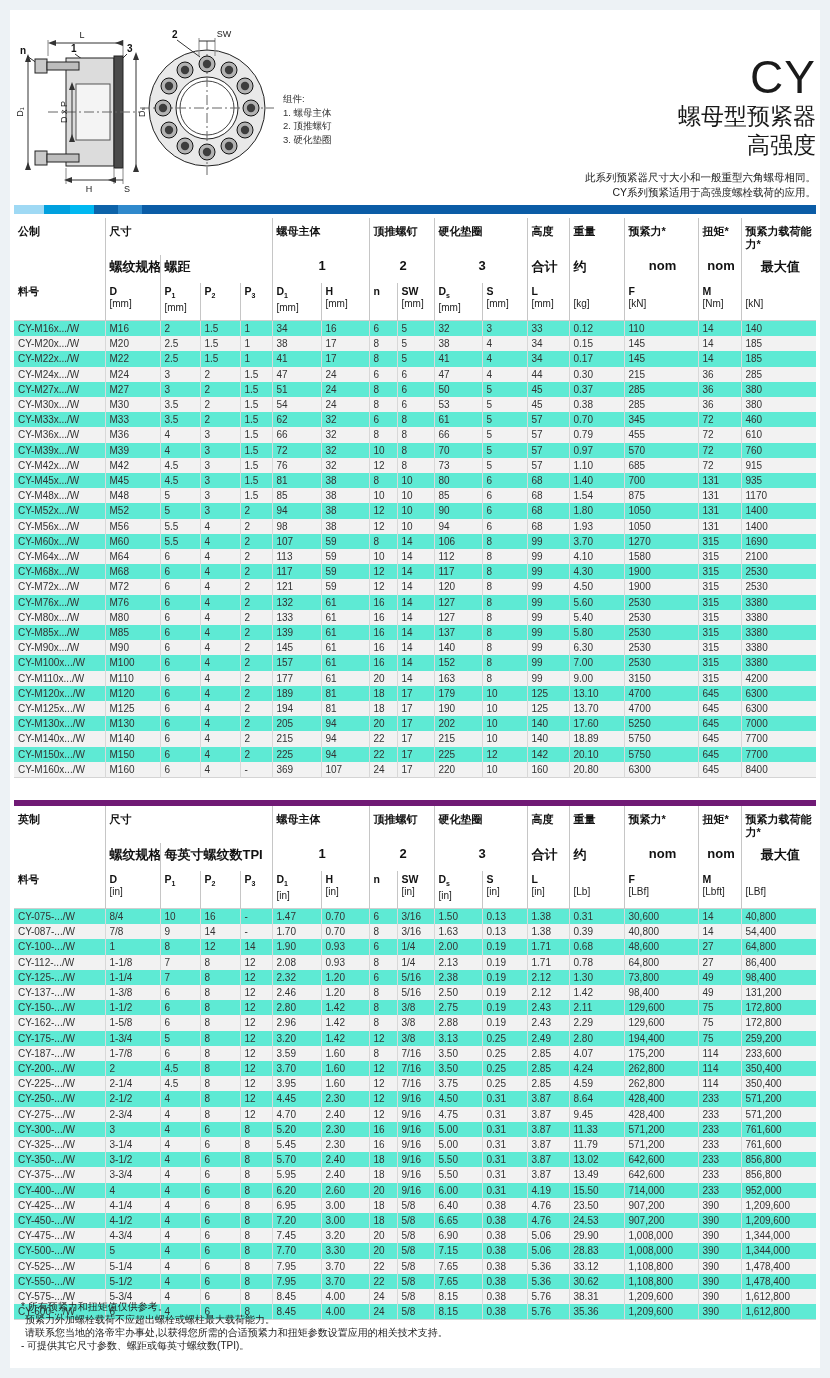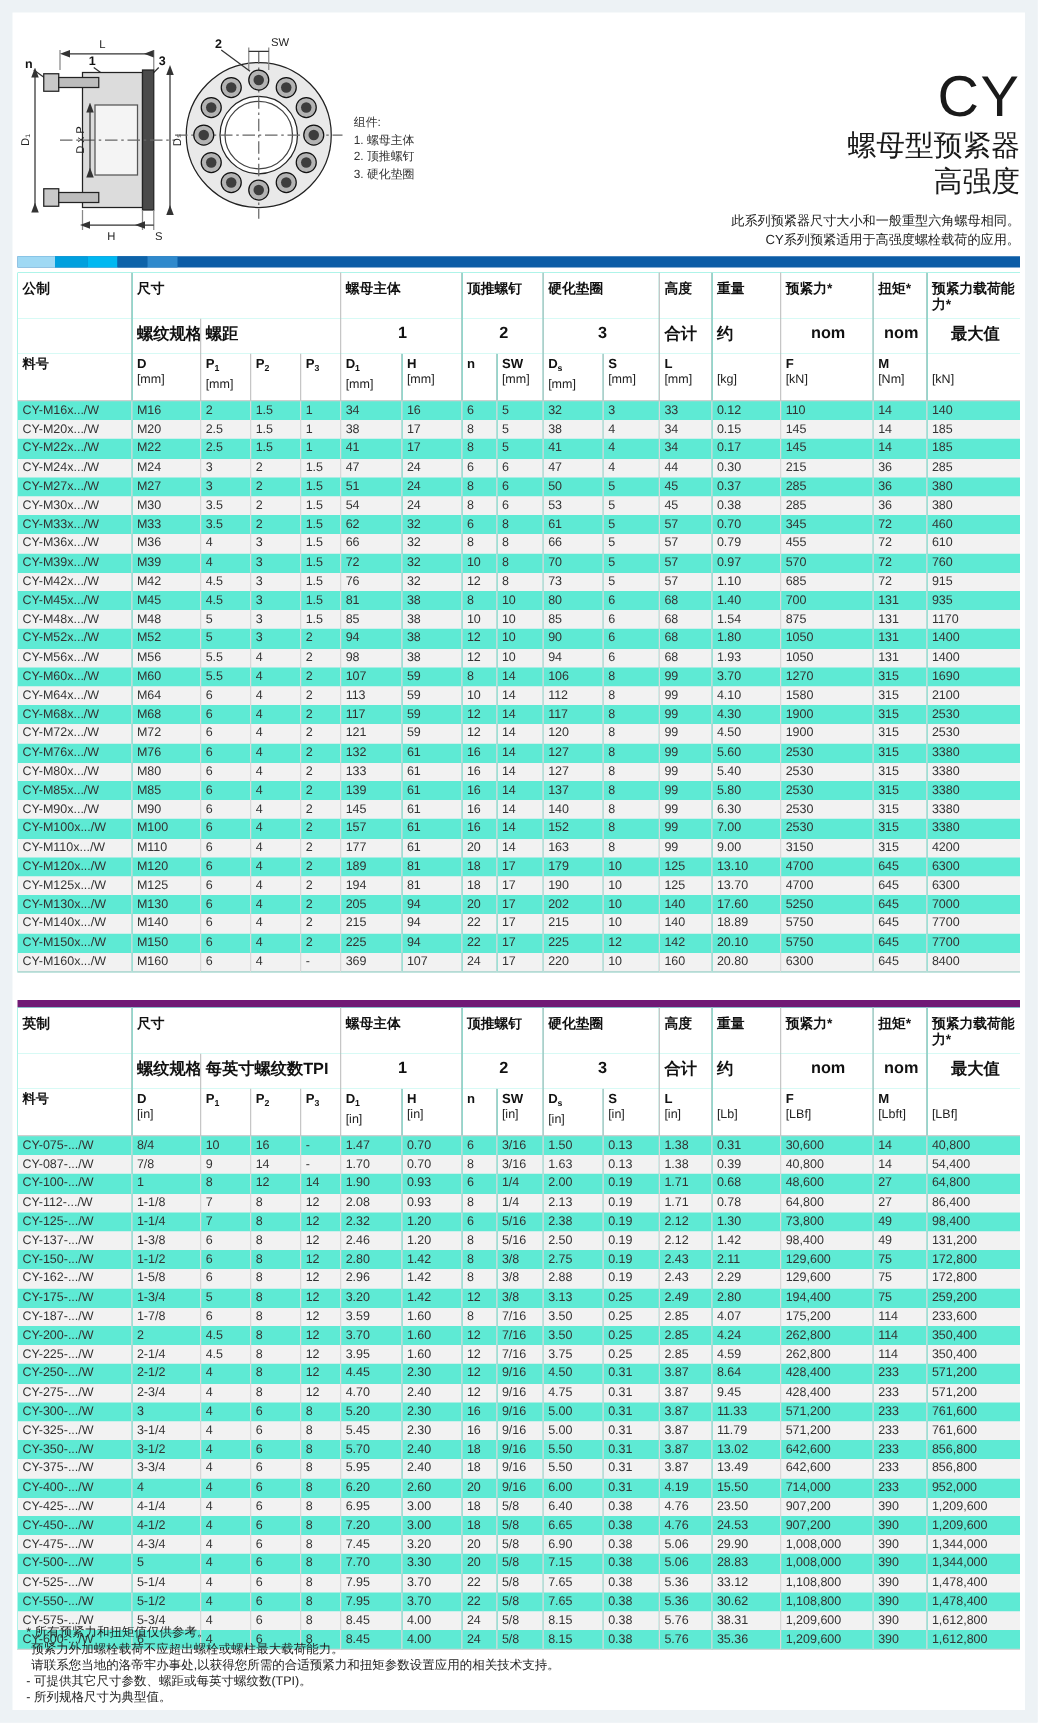--- a/index.html
+++ b/index.html
@@ -1444,15 +1444,14 @@
           </tr>
         </tbody>
     </table>
   </div>
 
   <div class="footnotes">
     <div>* 所有预紧力和扭矩值仅供参考。</div>
     <div class="ind">预紧力外加螺栓载荷不应超出螺栓或螺柱最大载荷能力。</div>
     <div class="ind">请联系您当地的洛帝牢办事处,以获得您所需的合适预紧力和扭矩参数设置应用的相关技术支持。</div>
     <div>- 可提供其它尺寸参数、螺距或每英寸螺纹数(TPI)。</div>
-    <div>- 所列规格尺寸为典型值。</div>
   </div>
 </div>
 
 </body></html>

